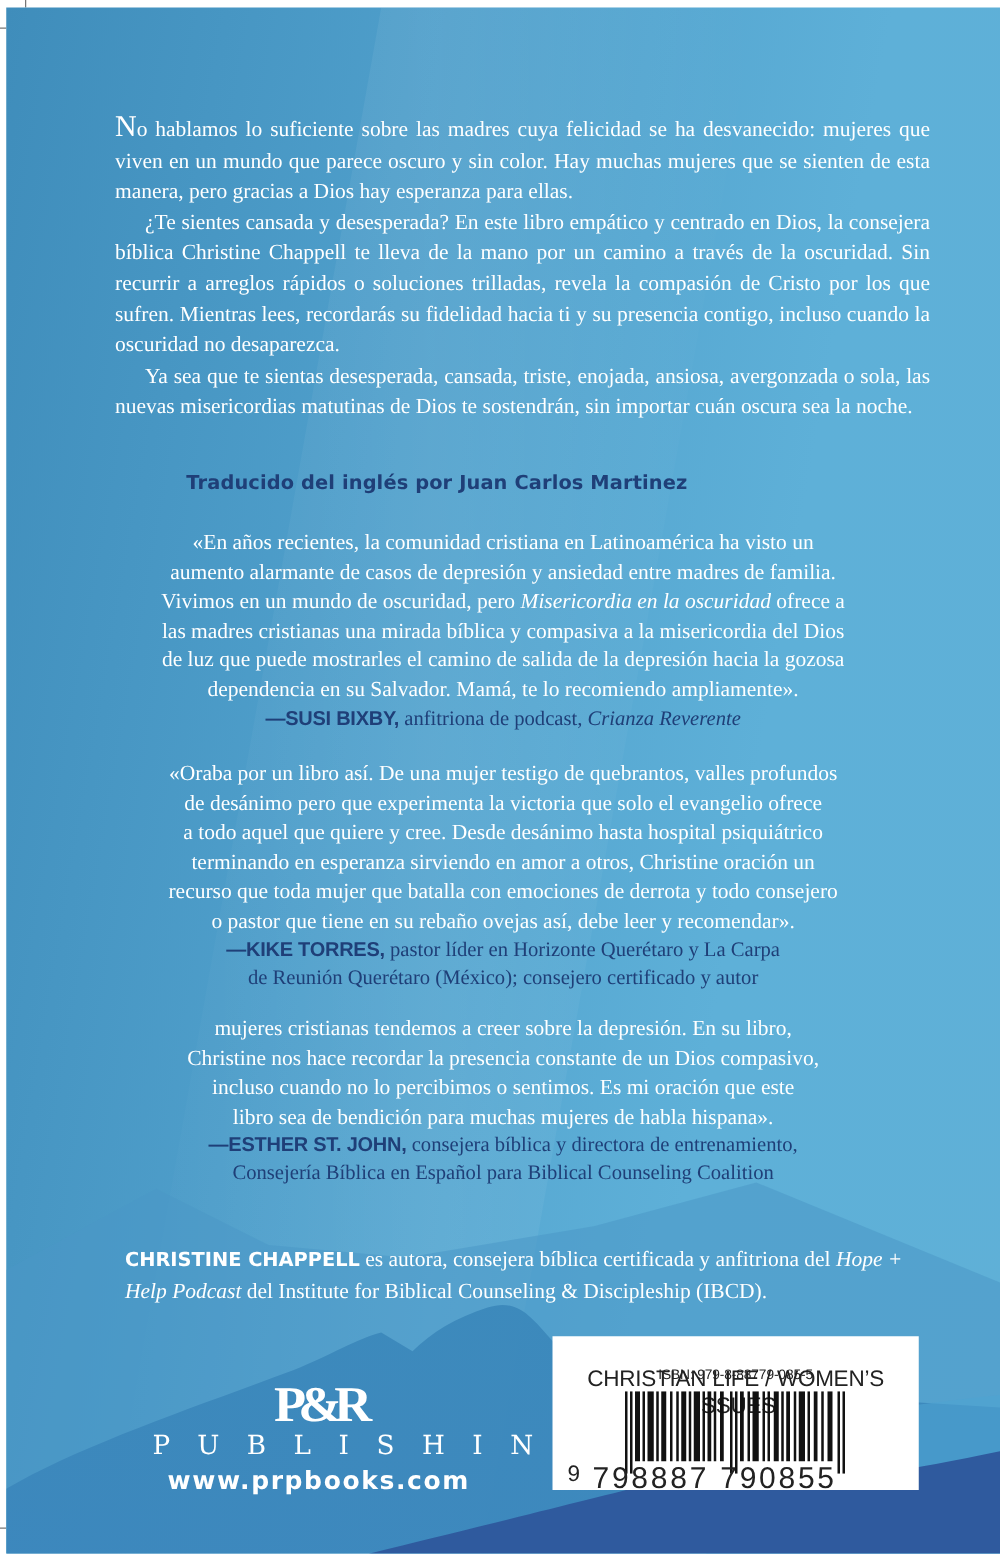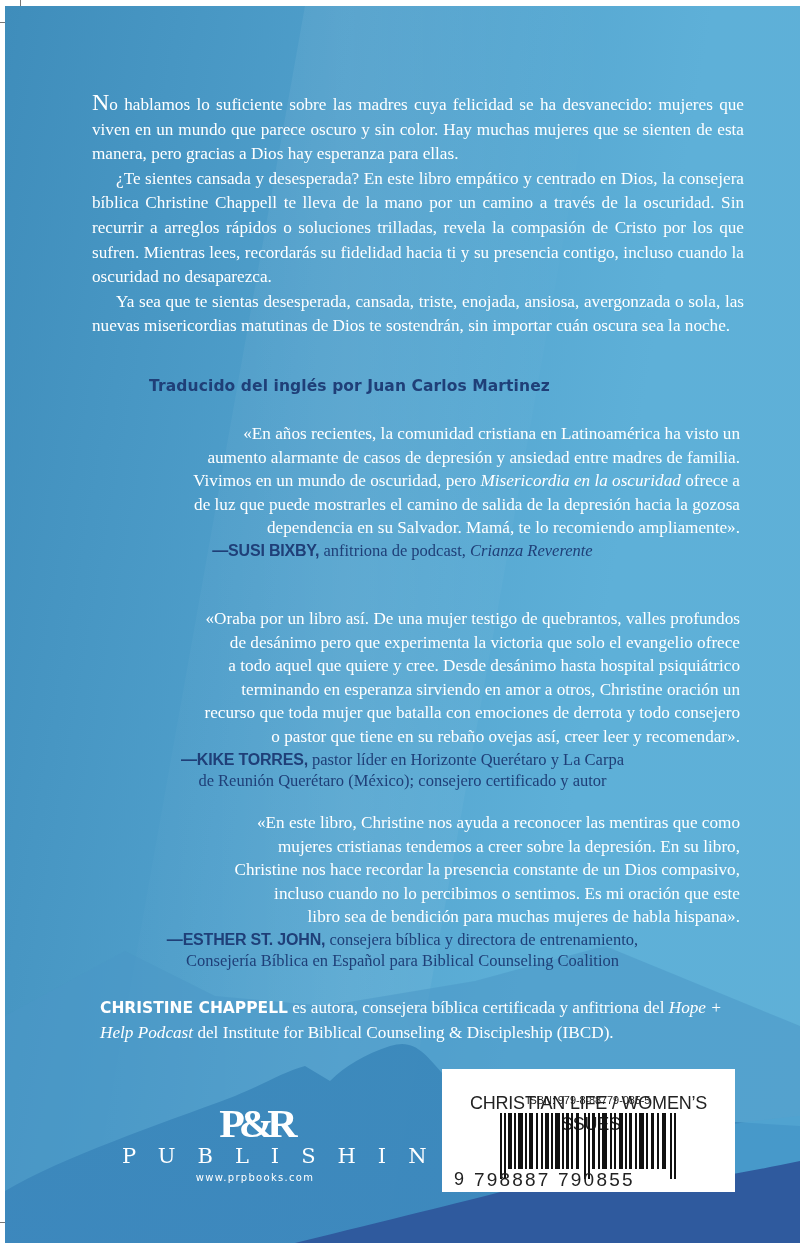--- a/index.html
+++ b/index.html
@@ -31,21 +31,21 @@
   .translator {
     position: absolute; left: 0; width: 689px; top: 371px; text-align: center;
     font-family: "DejaVu Sans", sans-serif; font-weight: bold; font-size: 15.5px;
     color: #1f3f78; letter-spacing: 0.1px;
   }
 
   .quote {
     position: absolute; left: 60px; width: 675px; text-align: center;
     color: #ffffff; font-size: 17.2px; line-height: 23.6px;
   }
-  .quote .q-text { display: block; text-align: right; }
+  .quote .q-text { display: block; }
   .quote .attrib {
     display: block; color: #1f3f78; font-size: 16.5px; line-height: 21px;
   }
   .attrib .name {
     font-family: "Liberation Sans", sans-serif; font-weight: bold; font-size: 16px;
     letter-spacing: -0.2px;
   }
   .quote1 { top: 416px; }
   .quote2 { top: 601px; }
   .quote3 { top: 805px; }
@@ -61,37 +61,37 @@
   .barcode-box {
     position: absolute; left: 437px; top: 1063px; width: 293px; height: 123px;
     background: #ffffff; color: #222;
     font-family: "Liberation Sans", sans-serif;
   }
   .barcode-box .cat { position: absolute; left: 0; top: 8px; width: 293px; text-align: center; font-size: 18px; letter-spacing: -0.2px; margin-top: 16px; }
   .barcode-box .isbn { position: absolute; left: 0; top: 25px; width: 293px; text-align: center; font-size: 11px; letter-spacing: -0.1px; }
   .barcode-box svg { position: absolute; left: 58px; top: 44px; }
   .barcode-box .digits {
     position: absolute; left: 32px; top: 100px; width: 230px;
-    font-size: 19px; letter-spacing: 2.2px; color: #222;
+    font-size: 24px; letter-spacing: 2.2px; color: #222;
   }
   .barcode-box .d-first { position: absolute; left: 12px; top: 100px; font-size: 18px; }
 
   .logo {
     position: absolute; left: 95px; top: 1100px; width: 310px; text-align: center; color: #ffffff;
   }
   .logo .mark {
     font-family: "Liberation Serif", serif; font-size: 40px; font-weight: bold; line-height: 36px;
     letter-spacing: -6px; display: inline-block; transform: scaleX(1.05);
   }
   .logo .pub {
     font-family: "DejaVu Serif", serif; font-size: 21px; letter-spacing: 22px; margin-top: 2px;
     margin-left: 22px;
   }
   .logo .url {
-    font-family: "DejaVu Sans", sans-serif; font-weight: normal; font-size: 10px; letter-spacing: 1.3px; margin-top: 4px;
+    font-family: "DejaVu Sans", sans-serif; font-weight: bold; font-size: 20px; letter-spacing: 1.3px; margin-top: 4px;
   }
 </style>
 </head>
 <body>
 
 <div class="crop-mark-top"></div>
 <div class="crop-mark-left"></div>
 <div class="crop-mark-bl"></div>
 
 <div class="cover">
@@ -124,38 +124,38 @@
       <p>¿Te sientes cansada y desesperada? En este libro empático y centrado en Dios, la consejera bíblica Christine Chappell te lleva de la mano por un camino a través de la oscuridad. Sin recurrir a arreglos rápidos o soluciones trilladas, revela la compasión de Cristo por los que sufren. Mientras lees, recordarás su fidelidad hacia ti y su presencia contigo, incluso cuando la oscuridad no desaparezca.</p>
       <p>Ya sea que te sientas desesperada, cansada, triste, enojada, ansiosa, avergonzada o sola, las nuevas misericordias matutinas de Dios te sostendrán, sin importar cuán oscura sea la noche.</p>
     </div>
 
     <div class="translator">Traducido del inglés por Juan Carlos Martinez</div>
 
     <div class="quote quote1">
       <span class="q-text">«En años recientes, la comunidad cristiana en Latinoamérica ha visto un</span>
       <span class="q-text">aumento alarmante de casos de depresión y ansiedad entre madres de familia.</span>
       <span class="q-text"><span>Vivimos en un mundo de oscuridad, pero </span><i>Misericordia en la oscuridad</i><span> ofrece a</span></span>
+      <span class="q-text">las madres cristianas una mirada bíblica y compasiva a la misericordia del Dios</span>
       <span class="q-text">de luz que puede mostrarles el camino de salida de la depresión hacia la gozosa</span>
       <span class="q-text">dependencia en su Salvador. Mamá, te lo recomiendo ampliamente».</span>
       <span class="attrib"><span class="name">—SUSI BIXBY,</span><span> anfitriona de podcast, </span><i>Crianza Reverente</i></span>
     </div>
 
     <div class="quote quote2">
       <span class="q-text">«Oraba por un libro así. De una mujer testigo de quebrantos, valles profundos</span>
       <span class="q-text">de desánimo pero que experimenta la victoria que solo el evangelio ofrece</span>
       <span class="q-text">a todo aquel que quiere y cree. Desde desánimo hasta hospital psiquiátrico</span>
       <span class="q-text">terminando en esperanza sirviendo en amor a otros, Christine oración un</span>
       <span class="q-text">recurso que toda mujer que batalla con emociones de derrota y todo consejero</span>
-      <span class="q-text">o pastor que tiene en su rebaño ovejas así, creer leer y recomendar».</span>
+      <span class="q-text">o pastor que tiene en su rebaño ovejas así, debe leer y recomendar».</span>
       <span class="attrib"><span class="name">—KIKE TORRES,</span><span> pastor líder en Horizonte Querétaro y La Carpa</span></span>
       <span class="attrib">de Reunión Querétaro (México); consejero certificado y autor</span>
     </div>
 
     <div class="quote quote3">
-      <span class="q-text">«En este libro, Christine nos ayuda a reconocer las mentiras que como</span>
       <span class="q-text">mujeres cristianas tendemos a creer sobre la depresión. En su libro,</span>
       <span class="q-text">Christine nos hace recordar la presencia constante de un Dios compasivo,</span>
       <span class="q-text">incluso cuando no lo percibimos o sentimos. Es mi oración que este</span>
       <span class="q-text">libro sea de bendición para muchas mujeres de habla hispana».</span>
       <span class="attrib"><span class="name">—ESTHER ST. JOHN,</span><span> consejera bíblica y directora de entrenamiento,</span></span>
       <span class="attrib">Consejería Bíblica en Español para Biblical Counseling Coalition</span>
     </div>
 
     <div class="author"><span class="name">CHRISTINE CHAPPELL</span><span> es autora, consejera bíblica certificada y anfitriona del </span><i>Hope + Help Podcast</i><span> del Institute for Biblical Counseling &amp; Discipleship (IBCD).</span></div>
 

